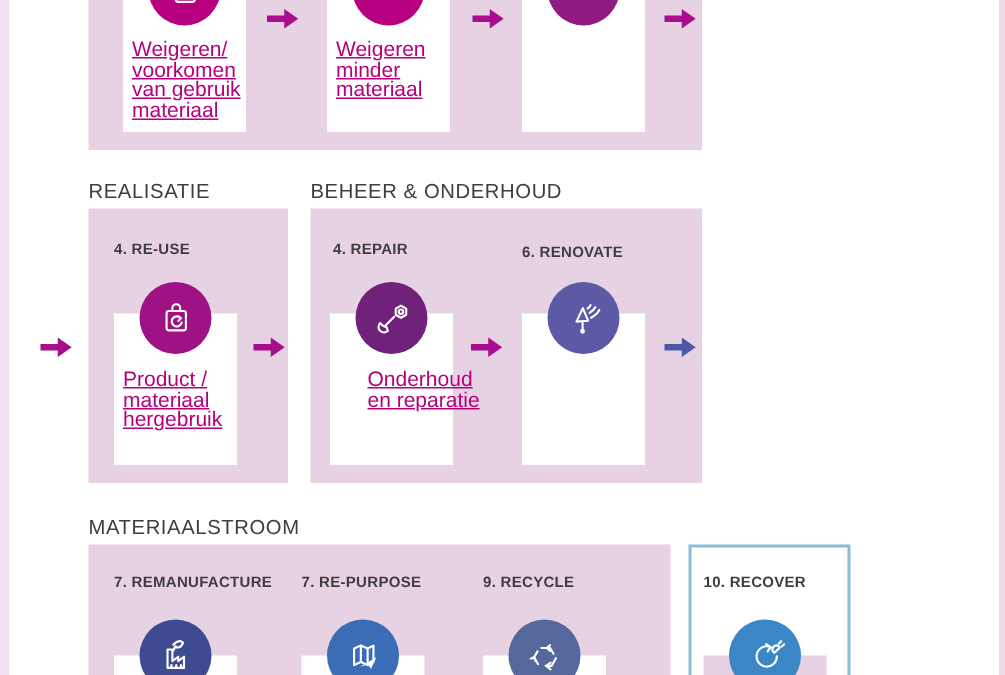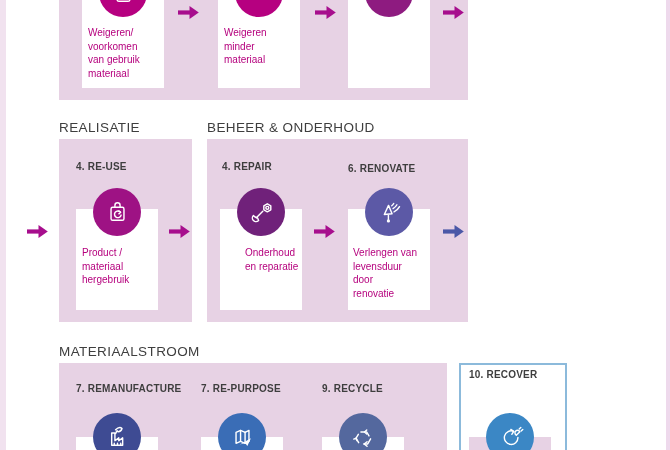--- a/index.html
+++ b/index.html
@@ -17,22 +17,22 @@
   .circle svg{width:31px;height:31px;display:block;}
   .hdr{
     position:absolute;font-size:13.5px;font-weight:400;color:#3e3e3e;
     letter-spacing:.4px;white-space:nowrap;
   }
   .card-label{
     position:absolute;font-size:10px;font-weight:700;color:#3e3e3e;
     letter-spacing:.2px;white-space:nowrap;
   }
   .desc{
-    position:absolute;font-size:10px;line-height:13.5px;color:#b5007d;
-    white-space:pre-line;width:78px;
+    position:absolute;font-size:14px;line-height:13.5px;color:#b5007d;
+    white-space:pre-line;width:78px;text-decoration:underline;
   }
   .arrow{position:absolute;width:23px;height:15px;}
   .arrow svg{display:block;width:100%;height:100%;}
   .arrow.magenta{color:#a70e8d;}
   .arrow.indigo{color:#4b58a7;}
   .edge{position:absolute;top:0;height:450px;}
   .recover-box{
     position:absolute;background:#ffffff;border:2px solid #8cbadb;box-sizing:border-box;
   }
   .icon-stroke{fill:none;stroke:#ffffff;stroke-width:2.2;stroke-linecap:round;stroke-linejoin:round;}
@@ -116,24 +116,20 @@
 
   <div class="card" style="left:76px;top:209px;width:82px;height:101px;"></div>
   <div class="card" style="left:220px;top:209px;width:82px;height:101px;"></div>
   <div class="card" style="left:348px;top:209px;width:82px;height:101px;"></div>
 
   <div class="desc" style="left:82px;top:246px;">Product /
 materiaal
 hergebruik</div>
   <div class="desc" style="left:226px;top:246px;margin-left:19px;">Onderhoud
 en reparatie</div>
-  <div class="desc" style="left:353px;top:246px;">Verlengen van
-levensduur
-door
-renovatie</div>
 
   <div class="circle" style="left: 93px; top: 188px; background: rgb(158, 18, 132);">
     <svg viewBox="0 0 48 48">
       <g class="icon-stroke">
         <rect x="14" y="16" width="20" height="20" rx="2.5"></rect>
         <path d="M20 16 v-3 a4 4 0 0 1 8 0 v3"></path>
         <path d="M28.6 23.5 a5.2 5.2 0 1 0 1 4.5"></path>
         <path d="M26 21.5 l2.8 2.2 l-2.6 2.4"></path>
       </g>
     </svg>
@@ -220,21 +216,21 @@
         <path d="M29 12.5 l-3.5 3 l3.5 3"></path>
         <path d="M35 26 l-4.5 8 h-6"></path>
         <path d="M29.5 37.5 l-4.5 -3.5 l4.5 -3.5"></path>
         <path d="M16.5 32 l-4 -7 l3.5 -6"></path>
         <path d="M9 26.5 l3.5 -1.5 l1.5 4"></path>
       </g>
     </svg>
   </div>
 
   <div class="recover-box" style="left:459px;top:363px;width:108px;height:110px;"></div>
-  <div class="card-label" style="left:469px;top:369px;">10. RECOVER</div>
+  <div class="card-label" style="left:469px;top:383px;">10. RECOVER</div>
   <div class="abs" style="left:469px;top:437px;width:82px;height:30px;background:#e7d2e4;"></div>
   <div class="circle" style="left: 486px; top: 413px; background: rgb(59, 135, 197);">
     <svg viewBox="0 0 48 48">
       <g class="icon-stroke">
         <path d="M29 14.5 a10.5 10.5 0 1 0 6.5 9.5"></path>
         <path d="M24.5 11.5 l4.5 3 l-3 4.5"></path>
         <path d="M31.5 19 a4 4 0 0 1 5.5 -5.5 l1.5 1.5 -5.5 5.5 z"></path>
         <path d="M37.5 11 l2.5 -2.5 M40.5 14 l2.5 -2.5"></path>
       </g>
     </svg>

